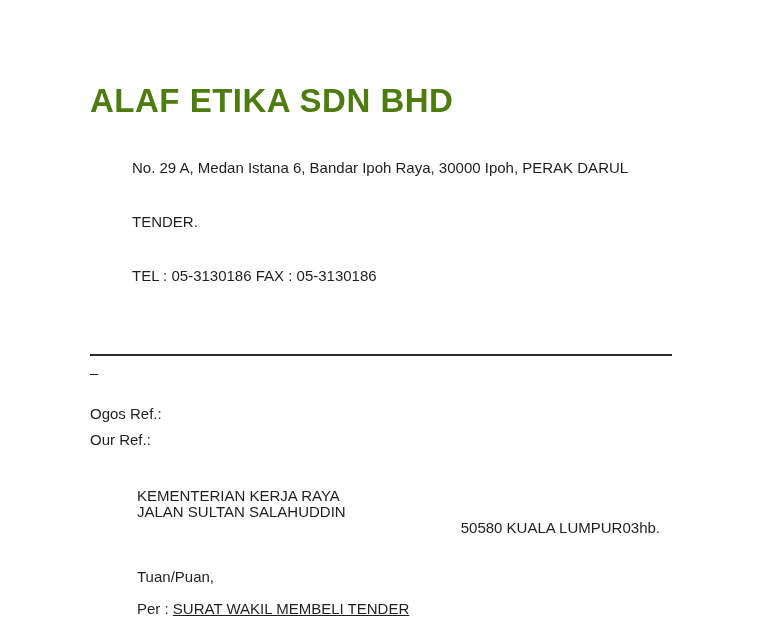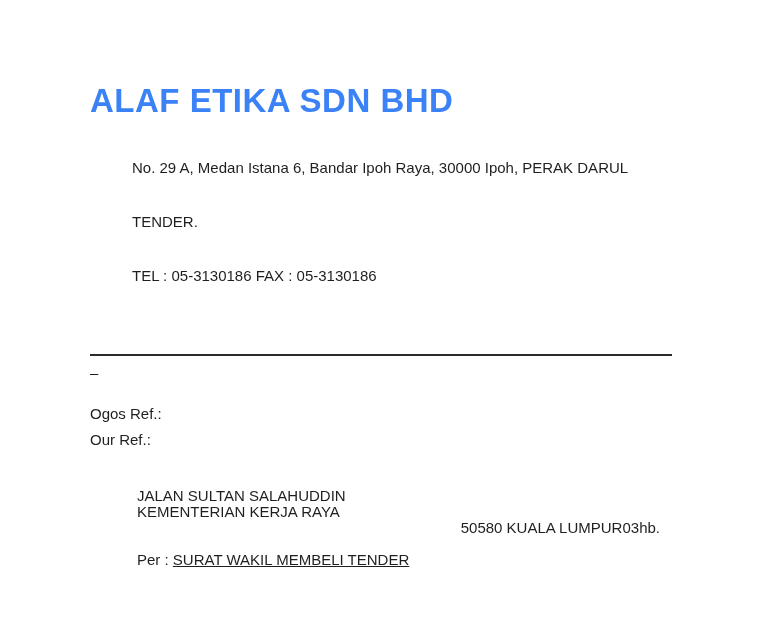--- a/index.html
+++ b/index.html
@@ -23,21 +23,21 @@
     top: 84px;
     width: 582px;
     font-size: 15px;
     line-height: 16px;
   }
   .company-name {
     font-size: 33px;
     line-height: 33px;
     font-weight: bold;
     letter-spacing: 0.5px;
-    color: #3b82f6;
+    color: #4d7c0f;
     white-space: nowrap;
   }
   .letterhead-address {
     margin-top: 6px;
     line-height: 18px;
     white-space: pre-wrap;
     margin-left: 42px;
   }
   .rule {
     border: none;
@@ -71,28 +71,29 @@
 
     <hr class="rule">
 
     <div class="dash-line">–</div>
 
     <div class="your-ref">Ogos Ref.:</div>
 
     <div class="our-ref">Our Ref.:</div>
 
     <div class="recipient-block">
+      <div>KEMENTERIAN KERJA RAYA</div>
       <div>JALAN SULTAN SALAHUDDIN</div>
-      <div>KEMENTERIAN KERJA RAYA</div>
       <div class="recipient-row">
         <span>50580 KUALA LUMPUR</span>
         <span>03hb.</span>
       </div>
     </div>
 
 
+    <div class="salutation">Tuan/Puan,</div>
 
     <div class="subject-line">
       <span style="white-space:pre">Per : </span><span class="ul">SURAT WAKIL MEMBELI TENDER</span>
     </div>
 
   </div>
 </div>
 
 </body></html>

